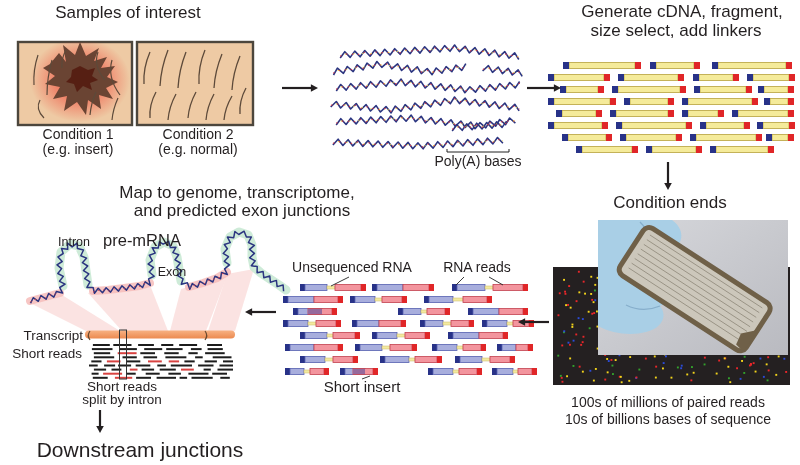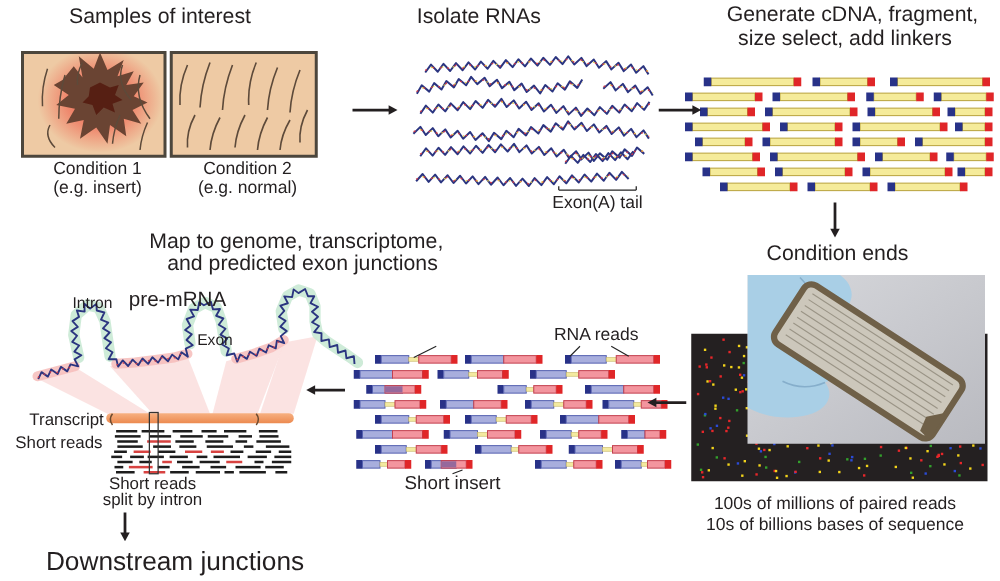--- a/index.html
+++ b/index.html
@@ -756,30 +756,30 @@
         </g>
       </g>
     </svg>
 
   <div class="lbl" style="left:128px;top:3px;font-size:17px">Samples of interest</div>
   <div class="lbl" style="left:78px;top:126px;font-size:14px">Condition 1</div>
   <div class="lbl" style="left:78px;top:141px;font-size:14px">(e.g. insert)</div>
   <div class="lbl" style="left:198px;top:126px;font-size:14px">Condition 2</div>
   <div class="lbl" style="left:198px;top:141px;font-size:14px">(e.g. normal)</div>
 
-  <div class="lbl" style="left:383px;top:3px;font-size:17px">Isolate RNAs</div>
-  <div class="lbl" style="left:478px;top:153px;font-size:14px">Exon(A) tail</div>
+  <div class="lbl" style="left:478px;top:153px;font-size:14px">Poly(A) bases</div>
 
   <div class="lbl" style="left:676px;top:21px;font-size:17px">size select, add linkers</div>
   <div class="lbl" style="left:682px;top:2px;font-size:17px">Generate cDNA, fragment,</div>
 
   <div class="lbl" style="left:670px;top:193px;font-size:17px">Condition ends</div>
   <div class="lbl" style="left:668px;top:394px;font-size:14px">100s of millions of paired reads</div>
   <div class="lbl" style="left:668px;top:411px;font-size:14px">10s of billions bases of sequence</div>
 
+  <div class="lbl" style="left:352px;top:259px;font-size:14px">Unsequenced RNA</div>
   <div class="lbl" style="left:477px;top:259px;font-size:14px">RNA reads</div>
   <div class="lbl" style="left:362px;top:378px;font-size:15px">Short insert</div>
 
   <div class="lbl" style="left:237px;top:183px;font-size:17px">Map to genome, transcriptome,</div>
   <div class="lbl" style="left:242px;top:201px;font-size:17px">and predicted exon junctions</div>
   <div class="lbl" style="left:74px;top:235px;font-size:12.5px">Intron</div>
   <div class="lbl" style="left:142px;top:231px;font-size:16.5px">pre-mRNA</div>
   <div class="lbl" style="left:172px;top:265px;font-size:12.5px">Exon</div>
   <div class="lbl rt" style="left:83px;top:328px;font-size:13.5px">Transcript</div>
   <div class="lbl rt" style="left:82px;top:346px;font-size:13.5px">Short reads</div>

